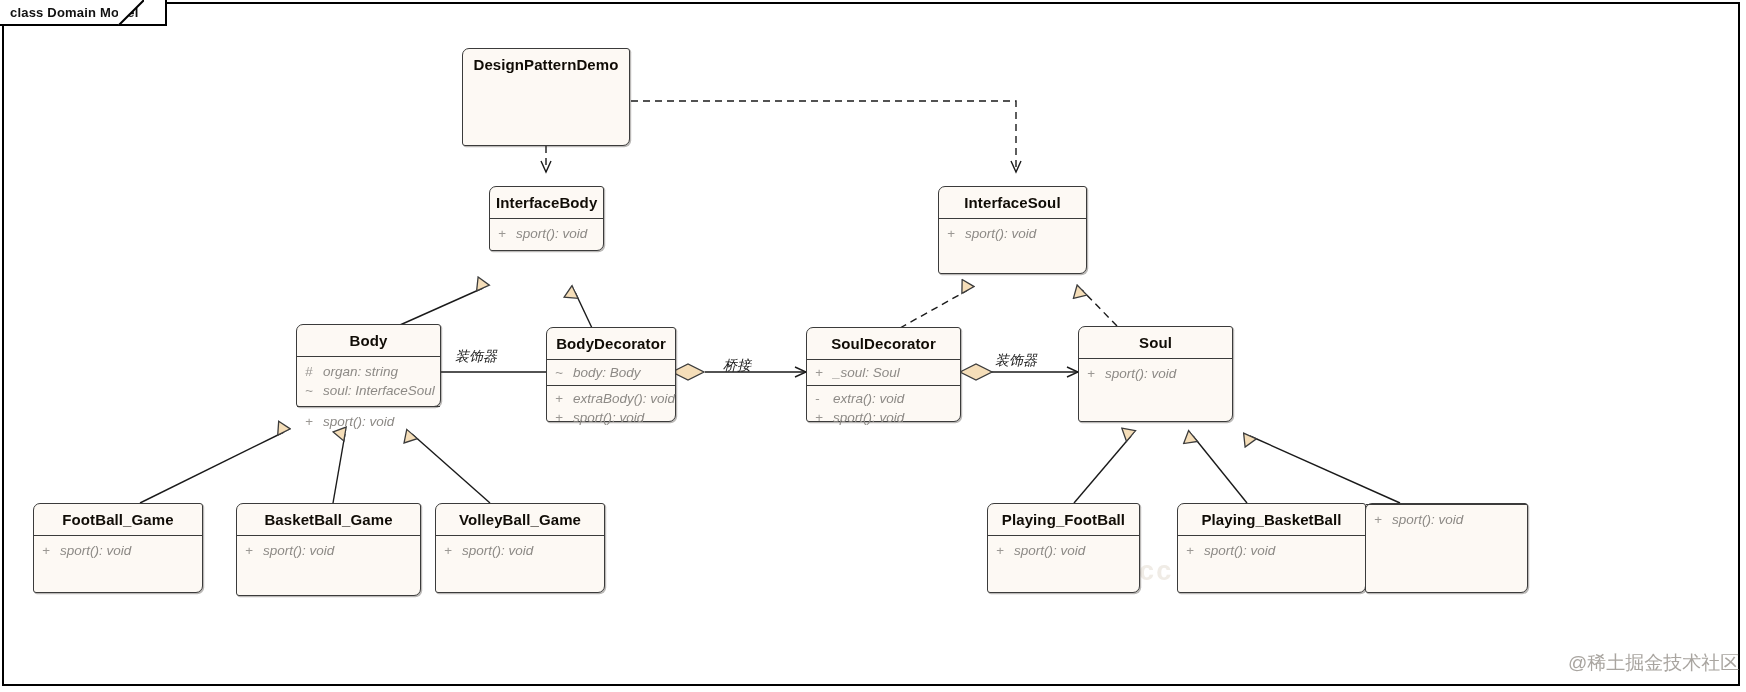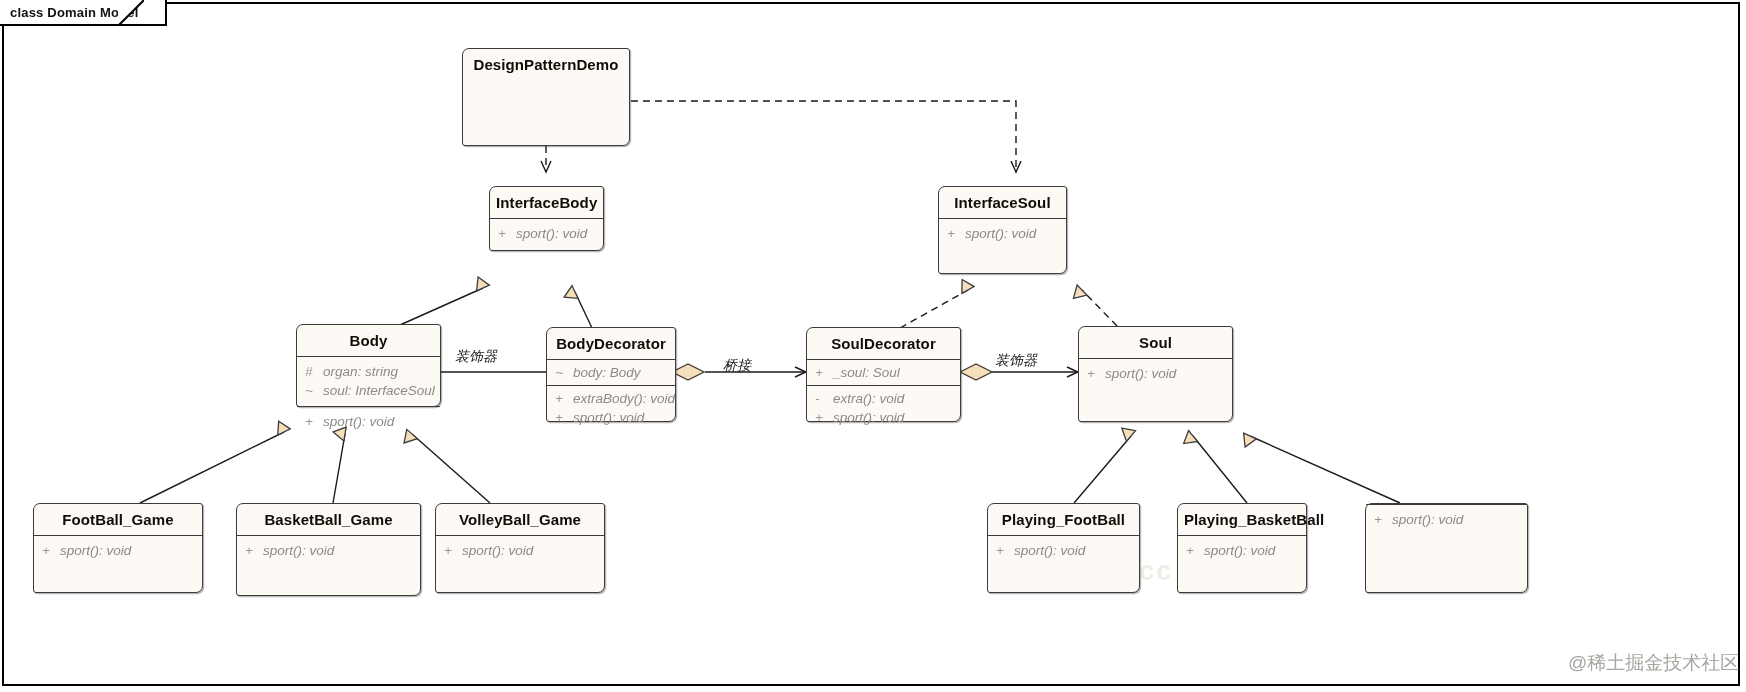--- a/index.html
+++ b/index.html
@@ -225,21 +225,21 @@
     <div class="kname">InterfaceBody</div>
     <div class="sep"></div>
     <div class="members">
       <div class="member">
         <span class="vis">+</span>
         <span class="mtext">sport(): void</span>
       </div>
     </div>
   </div>
 
-  <div class="klass" style="left:938px; top:186px; width:129px; height:88px;">
+  <div class="klass" style="left:938px; top:186px; width:149px; height:88px;">
     <div class="kname">InterfaceSoul</div>
     <div class="sep"></div>
     <div class="members">
       <div class="member">
         <span class="vis">+</span>
         <span class="mtext">sport(): void</span>
       </div>
     </div>
   </div>
 
@@ -357,21 +357,21 @@
     <div class="kname">Playing_FootBall</div>
     <div class="sep"></div>
     <div class="members">
       <div class="member">
         <span class="vis">+</span>
         <span class="mtext">sport(): void</span>
       </div>
     </div>
   </div>
 
-  <div class="klass" style="left:1177px; top:503px; width:130px; height:90px;">
+  <div class="klass" style="left:1177px; top:503px; width:189px; height:90px;">
     <div class="kname">Playing_BasketBall</div>
     <div class="sep"></div>
     <div class="members">
       <div class="member">
         <span class="vis">+</span>
         <span class="mtext">sport(): void</span>
       </div>
     </div>
   </div>
 

